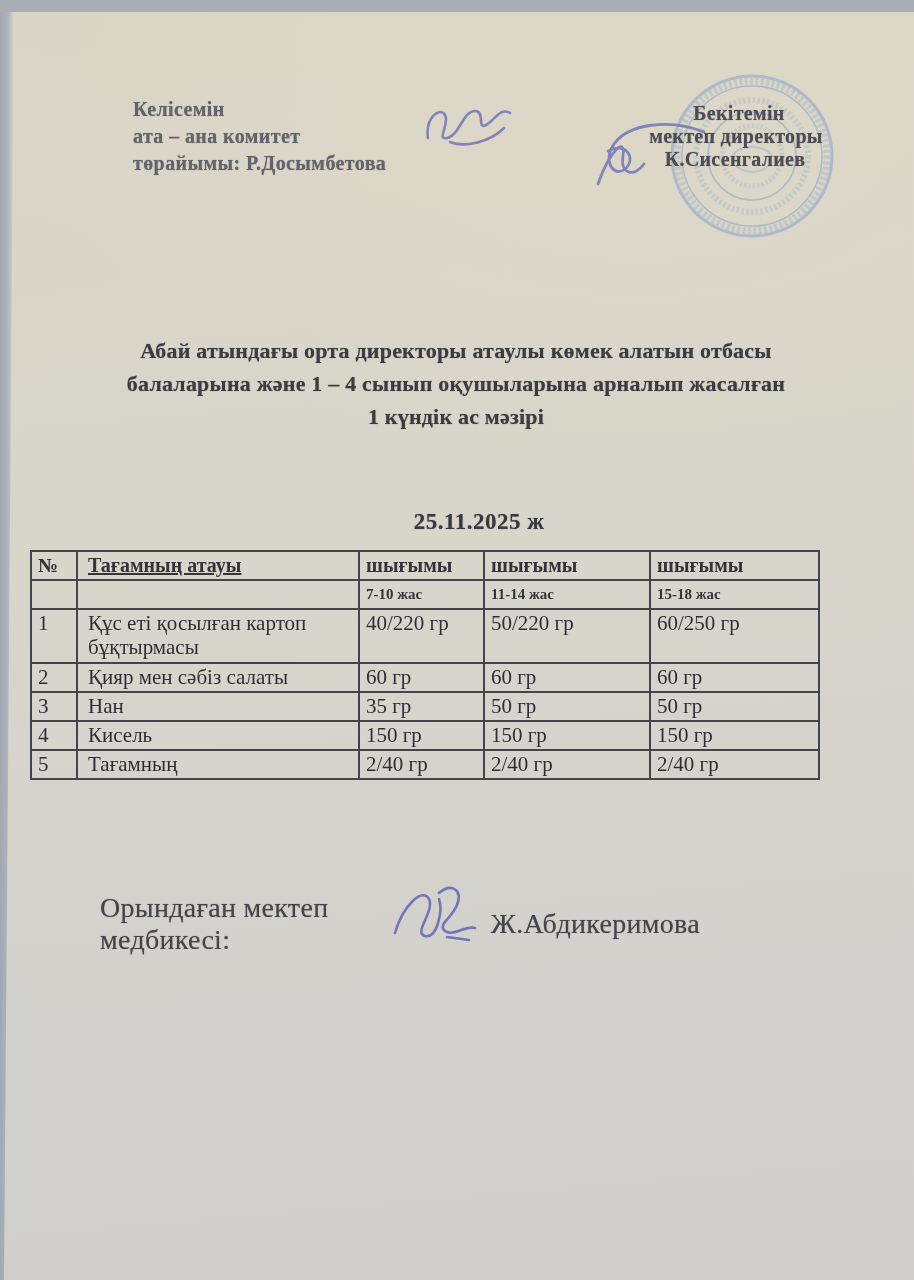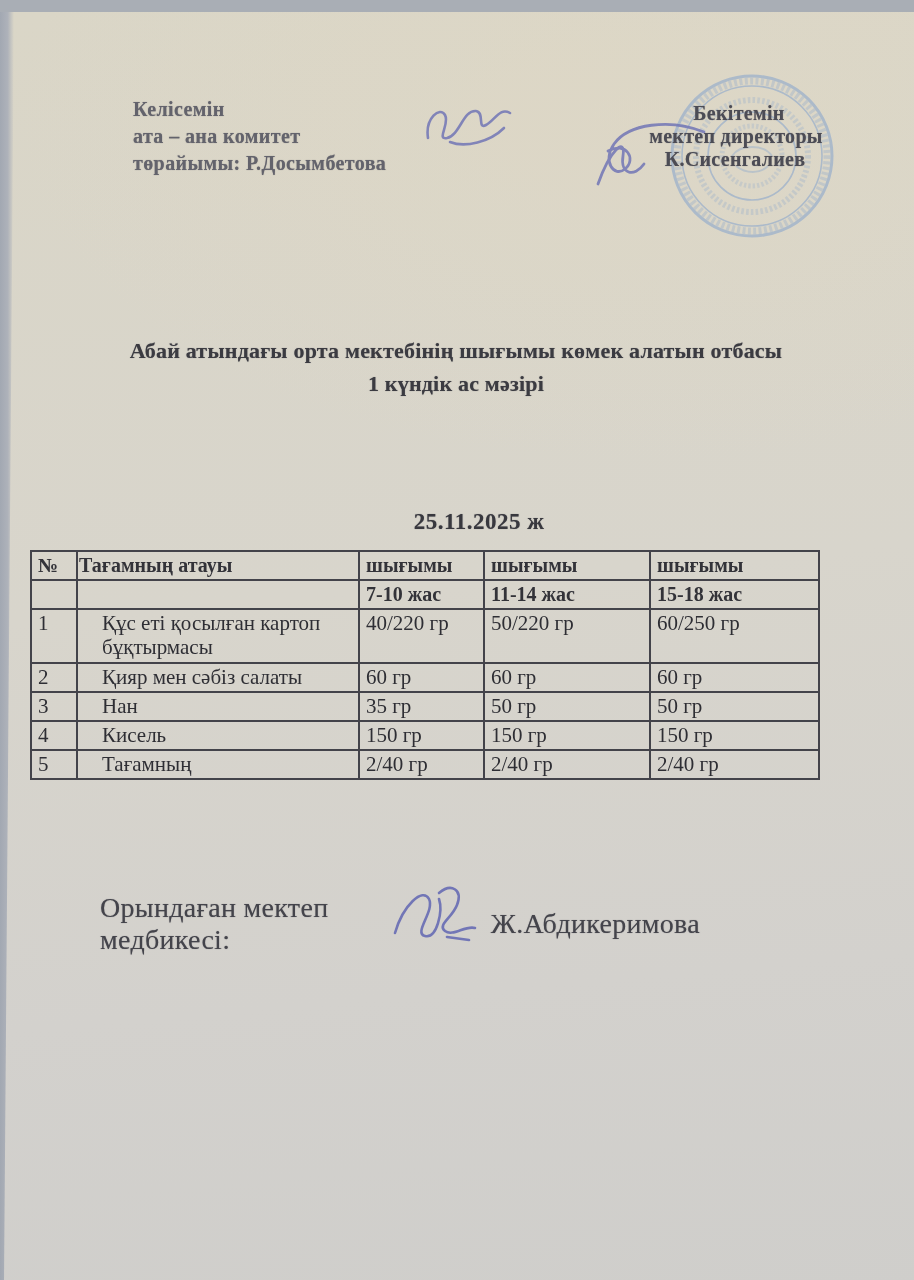--- a/index.html
+++ b/index.html
@@ -58,24 +58,24 @@
     border-collapse: collapse; table-layout: fixed;
     font-size: 21px; color: #2e2e34;
   }
   table.menu td {
     border: 2px solid #43434a;
     padding: 1px 6px 2px 6px;
     vertical-align: top;
     line-height: 24px;
     overflow: hidden;
   }
-  table.menu td.name { padding-left: 24px; }
+  table.menu td.name { padding-left: 10px; }
   table.menu tr.hdr1 td { font-weight: bold; font-size: 20px; height: 26px; color: #333339; }
-  table.menu tr.hdr2 td { font-weight: bold; font-size: 20px; height: 24px; color: #333339; }
-  table.menu tr.hdr1 td.name, table.menu tr.hdr2 td.name { padding-left: 1px; }
+  table.menu tr.hdr2 td { font-weight: bold; font-size: 15px; height: 24px; color: #333339; }
+  table.menu tr.hdr1 td.name, table.menu tr.hdr2 td.name { padding-left: 10px; text-decoration: underline; }
   table.menu tr.r-tall td { height: 54px; }
   table.menu tr.r td { height: 25px; }
 
   .footer-line {
     position: absolute; left: 100px; top: 880px; width: 600px;
     display: flex; align-items: center;
     font-size: 28px; color: #44444b; letter-spacing: .3px; justify-content: flex-end;
   }
   .footer-line .sig-wrap { margin: -34px 8px -20px 12px; }
 </style>
@@ -124,21 +124,22 @@
     </svg>
   </div>
 
   <div class="approval-right scan-text">
     <div class="l1">Бекітемін</div>
     <div class="l2">мектеп директоры</div>
     <div class="l3">К.Сисенгалиев</div>
   </div>
 
   <div class="doc-title scan-text">
-    <div>Абай атындағы орта мектебінің  шығымы көмек алатын  отбасы</div>
+    <div>Абай атындағы орта директоры  атаулы көмек алатын  отбасы</div>
+    <div>балаларына  және 1 – 4 сынып оқушыларына арналып жасалған</div>
     <div>1 күндік ас мәзірі</div>
   </div>
 
   <div class="doc-date scan-text">25.11.2025 ж</div>
 
   <table class="menu">
     <colgroup>
       <col style="width:46px">
         <col style="width:282px">
         <col style="width:125px">

